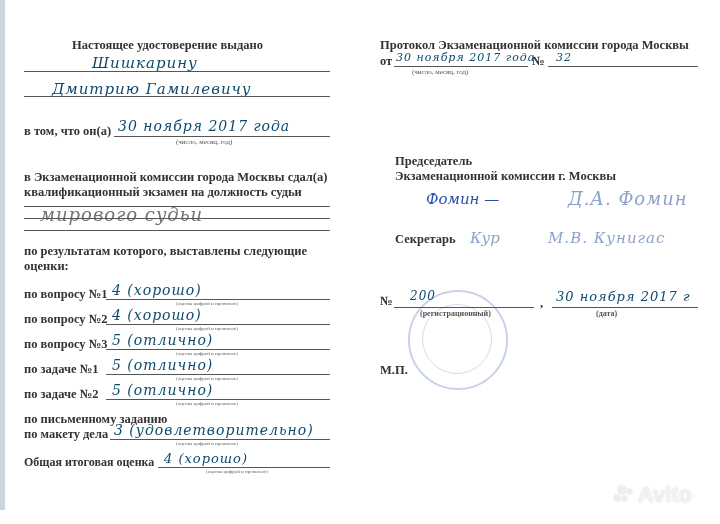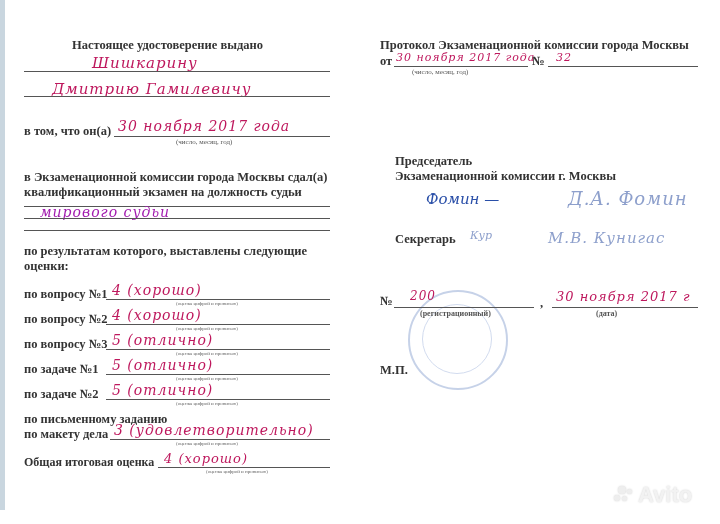--- a/index.html
+++ b/index.html
@@ -11,21 +11,21 @@
     }
     .edge { position: absolute; left: 0; top: 0; width: 5px; height: 510px; background: #c9d6df; }
     .abs { position: absolute; }
     .lbl { font-weight: bold; font-size: 12.5px; color: #333; white-space: nowrap; }
     .small { font-size: 7px; color: #555; white-space: nowrap; }
     .tiny { font-size: 5px; color: #666; white-space: nowrap; }
     .line { position: absolute; height: 1px; background: #555; }
     .hw {
       position: absolute; white-space: nowrap;
       font-family: "DejaVu Serif", serif; font-style: italic;
-      color: #be185d; letter-spacing: 1px;
+      color: #0c4a6e; letter-spacing: 1px;
     }
     .sig { position: absolute; white-space: nowrap; font-family: "DejaVu Serif", serif; font-style: italic; }
     .stamp {
       position: absolute; left: 408px; top: 290px; width: 96px; height: 96px;
       border-radius: 50%; border: 2px solid #b9c7e3; opacity: 0.8;
     }
     .stamp::after {
       content: ""; position: absolute; left: 12px; top: 12px; width: 68px; height: 68px;
       border-radius: 50%; border: 1px solid #c6d2ea;
     }
@@ -49,21 +49,21 @@
 <div class="line" style="left:24px;top:96px;width:306px;"></div>
 
 <div class="abs lbl" style="left:24px;top:124px;">в том, что он(а)</div>
 <div class="hw" style="left:118px;top:118px;font-size:14px;">30 ноября 2017 года</div>
 <div class="line" style="left:114px;top:136px;width:216px;"></div>
 <div class="abs small" style="left:176px;top:138px;">(число, месяц, год)</div>
 
 <div class="abs lbl" style="left:24px;top:170px;">в Экзаменационной комиссии города Москвы сдал(а)</div>
 <div class="abs lbl" style="left:24px;top:185px;">квалификационный экзамен на должность судьи</div>
 <div class="line" style="left:24px;top:206px;width:306px;"></div>
-<div class="hw" style="left:40px;top:204px;font-size:14px;color:#a21caf;">мирового судьи</div>
+<div class="hw" style="left:40px;top:204px;font-size:18px;color:#737373;">мирового судьи</div>
 <div class="line" style="left:24px;top:218px;width:306px;"></div>
 <div class="line" style="left:24px;top:230px;width:306px;"></div>
 
 <div class="abs lbl" style="left:24px;top:244px;">по результатам которого, выставлены следующие</div>
 <div class="abs lbl" style="left:24px;top:259px;">оценки:</div>
 
 <div class="abs lbl" style="left:24px;top:287px;">по вопросу №1</div>
 <div class="hw" style="left:112px;top:282px;font-size:14px;">4 (хорошо)</div>
 <div class="line" style="left:106px;top:299px;width:224px;"></div>
 <div class="abs tiny" style="left:176px;top:301px;">(оценка цифрой и прописью)</div>
@@ -107,21 +107,21 @@
 <div class="hw" style="left:556px;top:51px;font-size:11px;">32</div>
 <div class="line" style="left:548px;top:66px;width:150px;"></div>
 <div class="abs small" style="left:412px;top:68px;">(число, месяц, год)</div>
 
 <div class="abs lbl" style="left:395px;top:154px;">Председатель</div>
 <div class="abs lbl" style="left:395px;top:169px;">Экзаменационной комиссии г. Москвы</div>
 <div class="sig" style="left:426px;top:190px;font-size:15px;color:#2a4fa8;">Фомин —</div>
 <div class="hw" style="left:568px;top:188px;font-size:18px;color:#8ea0cc;">Д.А. Фомин</div>
 
 <div class="abs lbl" style="left:395px;top:232px;">Секретарь</div>
-<div class="sig" style="left:470px;top:229px;font-size:11px;color:#8ea0cc;">Кур</div>
+<div class="sig" style="left:470px;top:229px;font-size:15px;color:#8ea0cc;">Кур</div>
 <div class="hw" style="left:548px;top:229px;font-size:15px;color:#8ea0cc;">М.В. Кунигас</div>
 
 <div class="stamp"></div>
 
 <div class="abs lbl" style="left:380px;top:294px;">№</div>
 <div class="hw" style="left:410px;top:289px;font-size:12px;text-align:right;">200</div>
 <div class="line" style="left:394px;top:307px;width:140px;"></div>
 <div class="abs small" style="left:420px;top:309px;font-size:8px;font-weight:bold;">(регистрационный)</div>
 <div class="abs lbl" style="left:540px;top:296px;">,</div>
 <div class="hw" style="left:556px;top:289px;font-size:13px;">30 ноября 2017 г</div>

